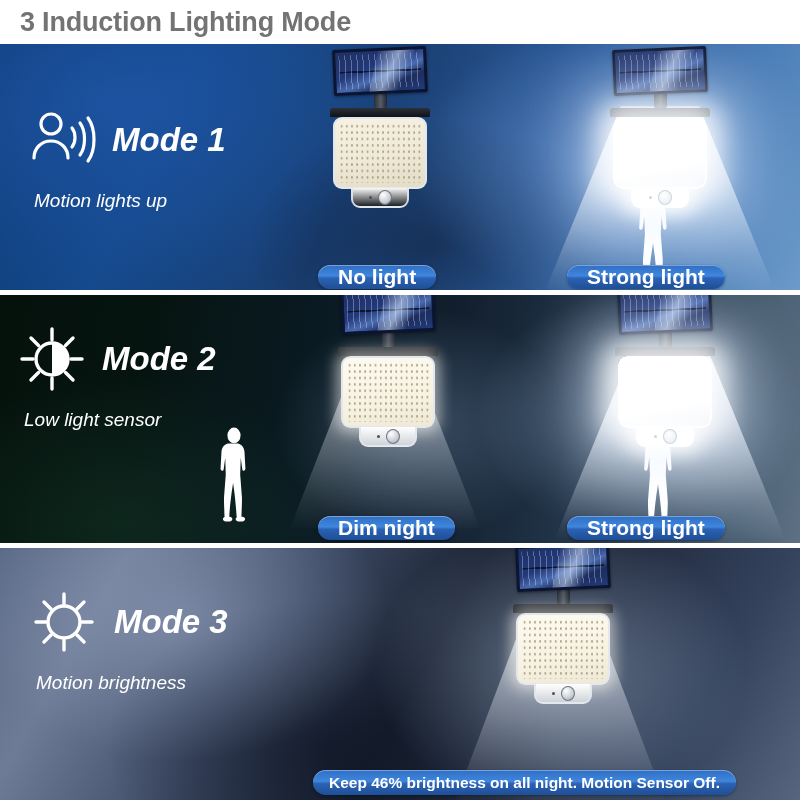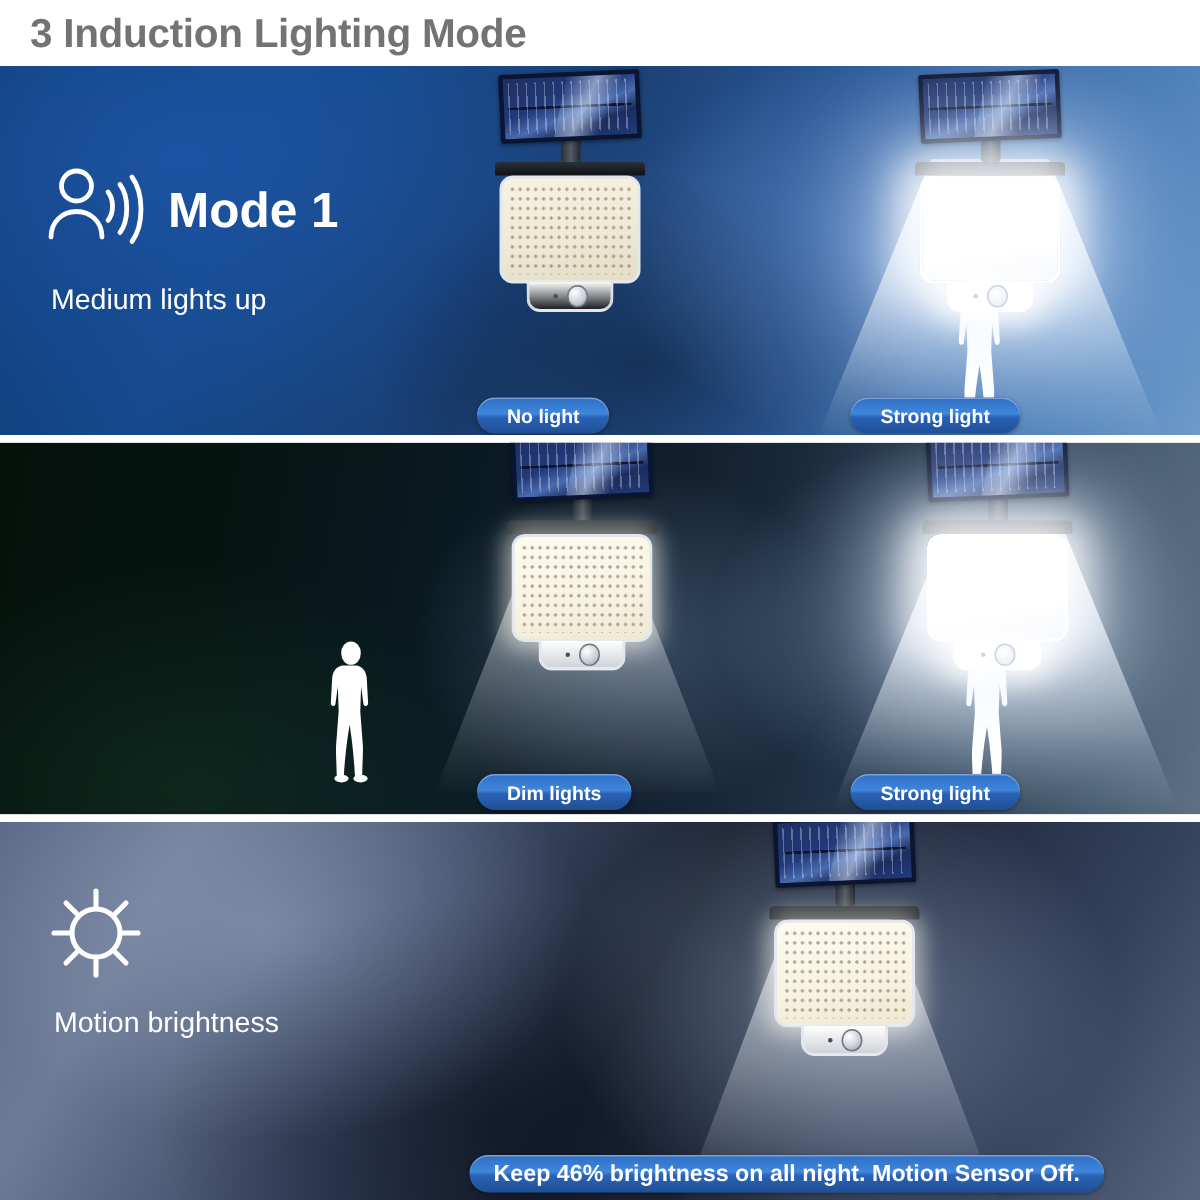--- a/index.html
+++ b/index.html
@@ -51,21 +51,21 @@
   }
   .bg3 {
     background:
       radial-gradient(ellipse 260px 200px at 560px 120px, rgba(170,190,215,0.45), rgba(170,190,215,0) 72%),
       radial-gradient(ellipse 280px 190px at 180px 70px, rgba(150,165,195,0.55), rgba(150,165,195,0) 75%),
       radial-gradient(ellipse 300px 200px at 330px 200px, rgba(8,14,28,0.6), rgba(8,14,28,0) 75%),
       linear-gradient(120deg,#5b6a87 0%, #6e7b96 14%, #3e4b66 34%, #1b2434 52%, #232d42 68%, #34425c 84%, #57657f 100%);
   }
 
   
-  .mode-block { position:absolute; z-index:20; }
+  .mode-block { position:absolute; z-index:20;font-style:italic; }
   .mode-head { display:flex; align-items:center; }
   .mode-icon { width:72px; height:72px; flex:0 0 72px; }
   .mode-name {
     font-size:33px; font-weight:bold; color:#ffffff;
     margin-left:14px; white-space:nowrap;
   }
   .mode-desc {
     font-size:19px; color:#ffffff; white-space:nowrap;
     margin-top:14px; padding-left:8px;
   }
@@ -179,21 +179,21 @@
   .person svg { display:block; }
 
   
   .pill {
     position:absolute; z-index:35;
     height:24px; padding:0 20px;
     display:flex; align-items:center; justify-content:center;
     border-radius:13px;
     background:linear-gradient(180deg,#2f6fc4 0%, #3f86dd 45%, #2a62b4 55%, #1f4f96 100%);
     box-shadow:inset 0 1px 0 rgba(255,255,255,0.35), 0 1px 3px rgba(0,0,0,0.35);
-    color:#ffffff; font-size:13px; font-weight:bold;
+    color:#ffffff; font-size:21px; font-weight:bold;
     white-space:nowrap;
   }
   .pill-wide { padding:0 16px; height:25px; font-size:15.5px; }
 </style>
 </head>
 <body>
 
 <div class="page">
 
   <div class="title-bar">
@@ -209,21 +209,21 @@
           <svg viewBox="0 0 72 72" width="72" height="72" fill="none" stroke="#ffffff" stroke-width="3.2" stroke-linecap="round">
             <circle cx="25" cy="20" r="10"></circle>
             <path d="M8 54c0-10 7.5-17 17-17s17 7 17 17" stroke-linejoin="round" fill="none"></path>
             <path d="M46 24c4 5 4 14 0 19"></path>
             <path d="M54 19c6 8 6 24 0 32"></path>
             <path d="M62 14c8 11 8 32 0 43"></path>
           </svg>
         </span>
         <span class="mode-name">Mode 1</span>
       </div>
-      <div class="mode-desc">Medium lights up</div>
+      <div class="mode-desc">Motion lights up</div>
     </div>
 
     <div class="fixture off" style="left:330px; top:4px;">
       <div class="panel-solar">
         <div class="solar-cells"></div>
           <div class="solar-glare"></div>
       </div>
       <div class="neck"></div>
       <div class="bracket"></div>
       <div class="led-head">
@@ -266,20 +266,34 @@
 
     <div class="pill" style="left:318px; top:221px;">No light</div>
     <div class="pill" style="left:567px; top:221px;">Strong light</div>
   </div>
 
   <div class="divider" id="div1"></div>
 
   <div class="row" id="row2">
     <div class="bg bg2"></div>
 
+    <div class="mode-block" id="mode2-block">
+      <div class="mode-head">
+        <span class="mode-icon">
+          <svg viewBox="0 0 72 72" width="72" height="72" fill="none" stroke="#ffffff" stroke-width="3.4" stroke-linecap="round">
+            <circle cx="36" cy="36" r="16"></circle>
+            <path d="M36 20a16 16 0 0 1 0 32z" fill="#ffffff" stroke="none"></path>
+            <path d="M36 6v11M36 55v11M6 36h11M55 36h11"></path>
+            <path d="M15 15l7.5 7.5M49.5 49.5L57 57M57 15l-7.5 7.5M22.5 49.5L15 57"></path>
+          </svg>
+        </span>
+        <span class="mode-name">Mode 2</span>
+      </div>
+      <div class="mode-desc">Low light sensor</div>
+    </div>
 
     <div class="person" style="left:214px; top:132px;">
       <svg width="40" height="95" viewBox="0 0 44 104" fill="#ffffff">
         <ellipse cx="22" cy="9" rx="7.2" ry="8.6"></ellipse>
         <path d="M15.4 18c-4.6 1.2-6.8 4.6-7.2 9.2l-1 18.4c-.15 2.6 3.1 3 3.45.5l1.7-12.6.6 18.4-1.9 24.8c-.3 3.3.4 15.4.4 19.4 0 3 .5 4.4 2.1 4.5 2.6.2 3.3-1 3.4-4.3.2-5.8 1.7-19 2.5-24.9l1.55-10.1 1.4 10.1c.8 5.9 2.1 19.1 2.3 24.9.1 3.3.9 4.5 3.5 4.3 1.6-.1 2.1-1.5 2.1-4.5 0-4 .7-16.1.4-19.4l-1.9-24.8.6-18.4 1.7 12.6c.35 2.5 3.6 2.1 3.45-.5l-1-18.4c-.4-4.6-2.6-8-7.2-9.2z"></path>
         <ellipse cx="15" cy="101" rx="5.2" ry="2.8"></ellipse>
         <ellipse cx="29" cy="101" rx="5.2" ry="2.8"></ellipse>
       </svg>
     </div>
 
@@ -322,38 +336,39 @@
     </div>
     <div class="person" style="left:637px; top:128px;">
       <svg width="44" height="104" viewBox="0 0 44 104" fill="#ffffff">
         <ellipse cx="22" cy="9" rx="7.2" ry="8.6"></ellipse>
         <path d="M15.4 18c-4.6 1.2-6.8 4.6-7.2 9.2l-1 18.4c-.15 2.6 3.1 3 3.45.5l1.7-12.6.6 18.4-1.9 24.8c-.3 3.3.4 15.4.4 19.4 0 3 .5 4.4 2.1 4.5 2.6.2 3.3-1 3.4-4.3.2-5.8 1.7-19 2.5-24.9l1.55-10.1 1.4 10.1c.8 5.9 2.1 19.1 2.3 24.9.1 3.3.9 4.5 3.5 4.3 1.6-.1 2.1-1.5 2.1-4.5 0-4 .7-16.1.4-19.4l-1.9-24.8.6-18.4 1.7 12.6c.35 2.5 3.6 2.1 3.45-.5l-1-18.4c-.4-4.6-2.6-8-7.2-9.2z"></path>
         <ellipse cx="15" cy="101" rx="5.2" ry="2.8"></ellipse>
         <ellipse cx="29" cy="101" rx="5.2" ry="2.8"></ellipse>
       </svg>
     </div>
 
-    <div class="pill" style="left:318px; top:221px;">Dim lights</div>
+    <div class="pill" style="left:318px; top:221px;">Dim night</div>
     <div class="pill" style="left:567px; top:221px;">Strong light</div>
   </div>
 
   <div class="divider" id="div2"></div>
 
   <div class="row" id="row3">
     <div class="bg bg3"></div>
 
     <div class="mode-block" id="mode3-block">
       <div class="mode-head">
         <span class="mode-icon">
           <svg viewBox="0 0 72 72" width="72" height="72" fill="none" stroke="#ffffff" stroke-width="3.4" stroke-linecap="round">
             <circle cx="36" cy="36" r="16"></circle>
             <path d="M36 8v10M36 54v10M8 36h10M54 36h10"></path>
             <path d="M16 16l7 7M49 49l7 7M56 16l-7 7M23 49l-7 7"></path>
           </svg>
         </span>
+        <span class="mode-name">Mode 3</span>
       </div>
       <div class="mode-desc">Motion brightness</div>
     </div>
 
     <div class="cone cone-med" style="left:455px; top:58px;"></div>
     <div class="fixture dim" style="left:513px; top:-4px;">
       <div class="panel-solar">
         <div class="solar-cells"></div>
           <div class="solar-glare"></div>
       </div>

